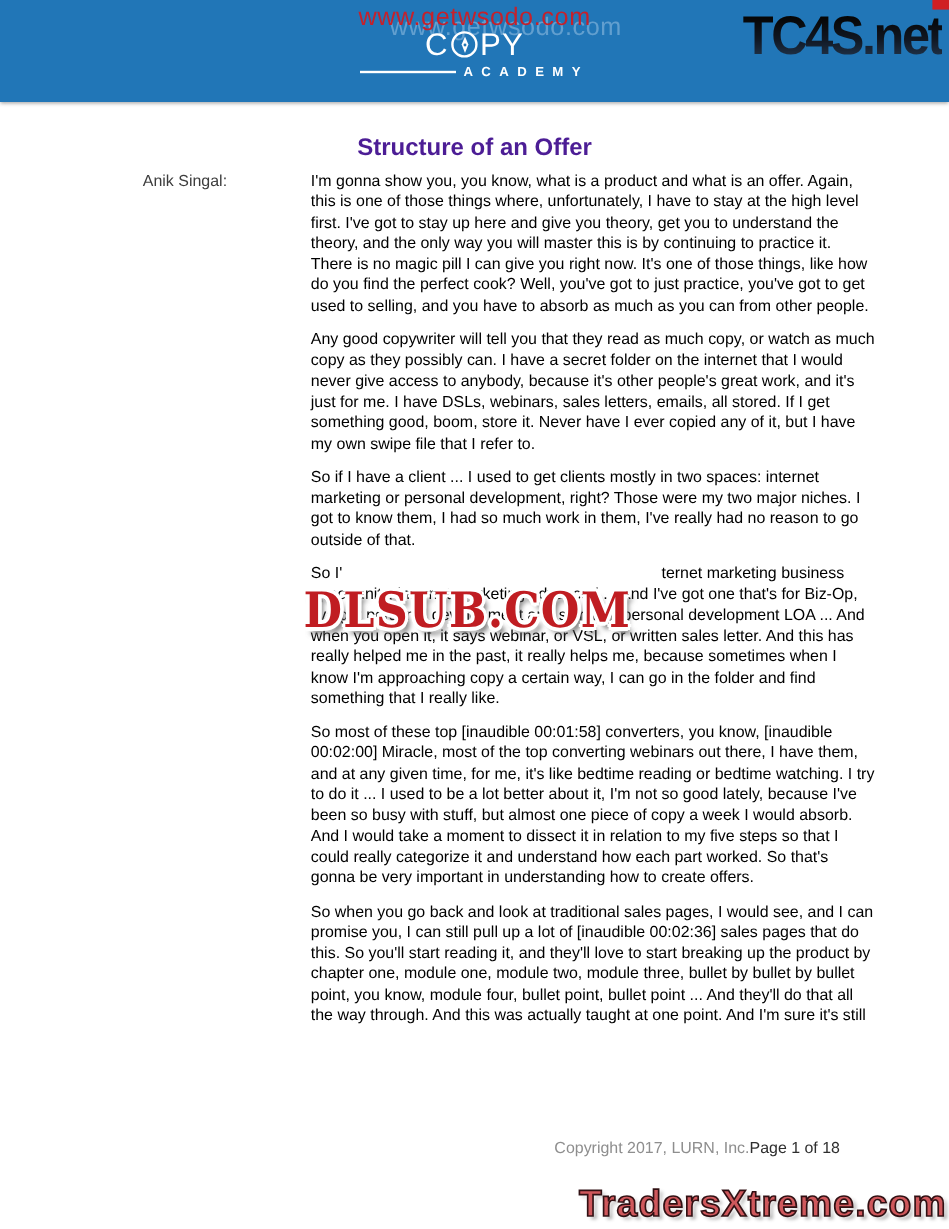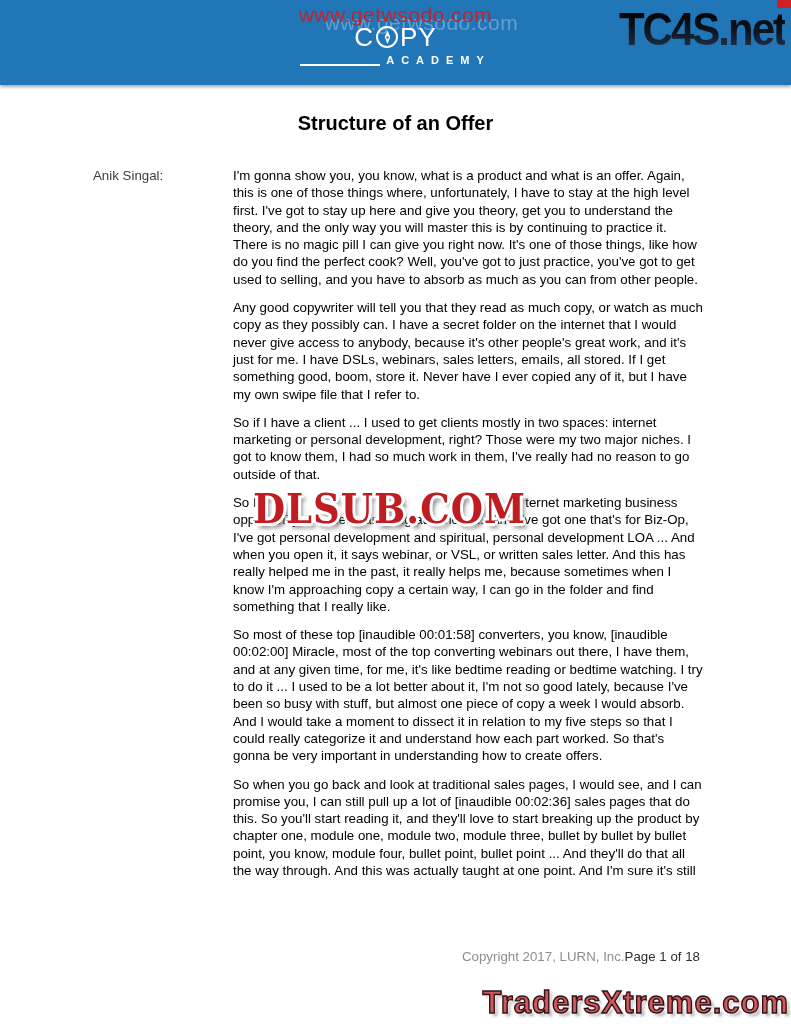--- a/index.html
+++ b/index.html
@@ -73,21 +73,21 @@
     align-items: center;
     justify-content: center;
     width: 22px; height: 22px;
     border: 2px solid #ffffff;
     border-radius: 50%;
     margin: 0 1px;
   }
   .logo-line2 {
     margin-top: 2px;
     display: flex;
-    align-items: flex-end;
+    align-items: center;
     justify-content: center;
     color: #ffffff;
   }
   .academy-rule {
     width: 80px; height: 2px;
     background: #ffffff;
     margin-right: 6px;
   }
   .logo-academy {
     font-size: 11px;
@@ -107,27 +107,27 @@
     background-clip: text;
     color: transparent;
   }
 
   
   .doc-title {
     margin-top: 27px;
     text-align: center;
     font-size: 20px;
     font-weight: 700;
-    color: #000000;
+    color: #4c1d95;
   }
   .transcript {
     position: relative;
     display: flex;
-    margin-top: 32px;
-    padding-left: 93px;
+    margin-top: 7px;
+    padding-left: 119px;
     padding-right: 88px;
   }
   .speaker-col {
     width: 140px;
     flex: 0 0 140px;
     font-size: 13.3px;
     line-height: 17.3px;
     color: #3d3d3d;
   }
   .text-col {

